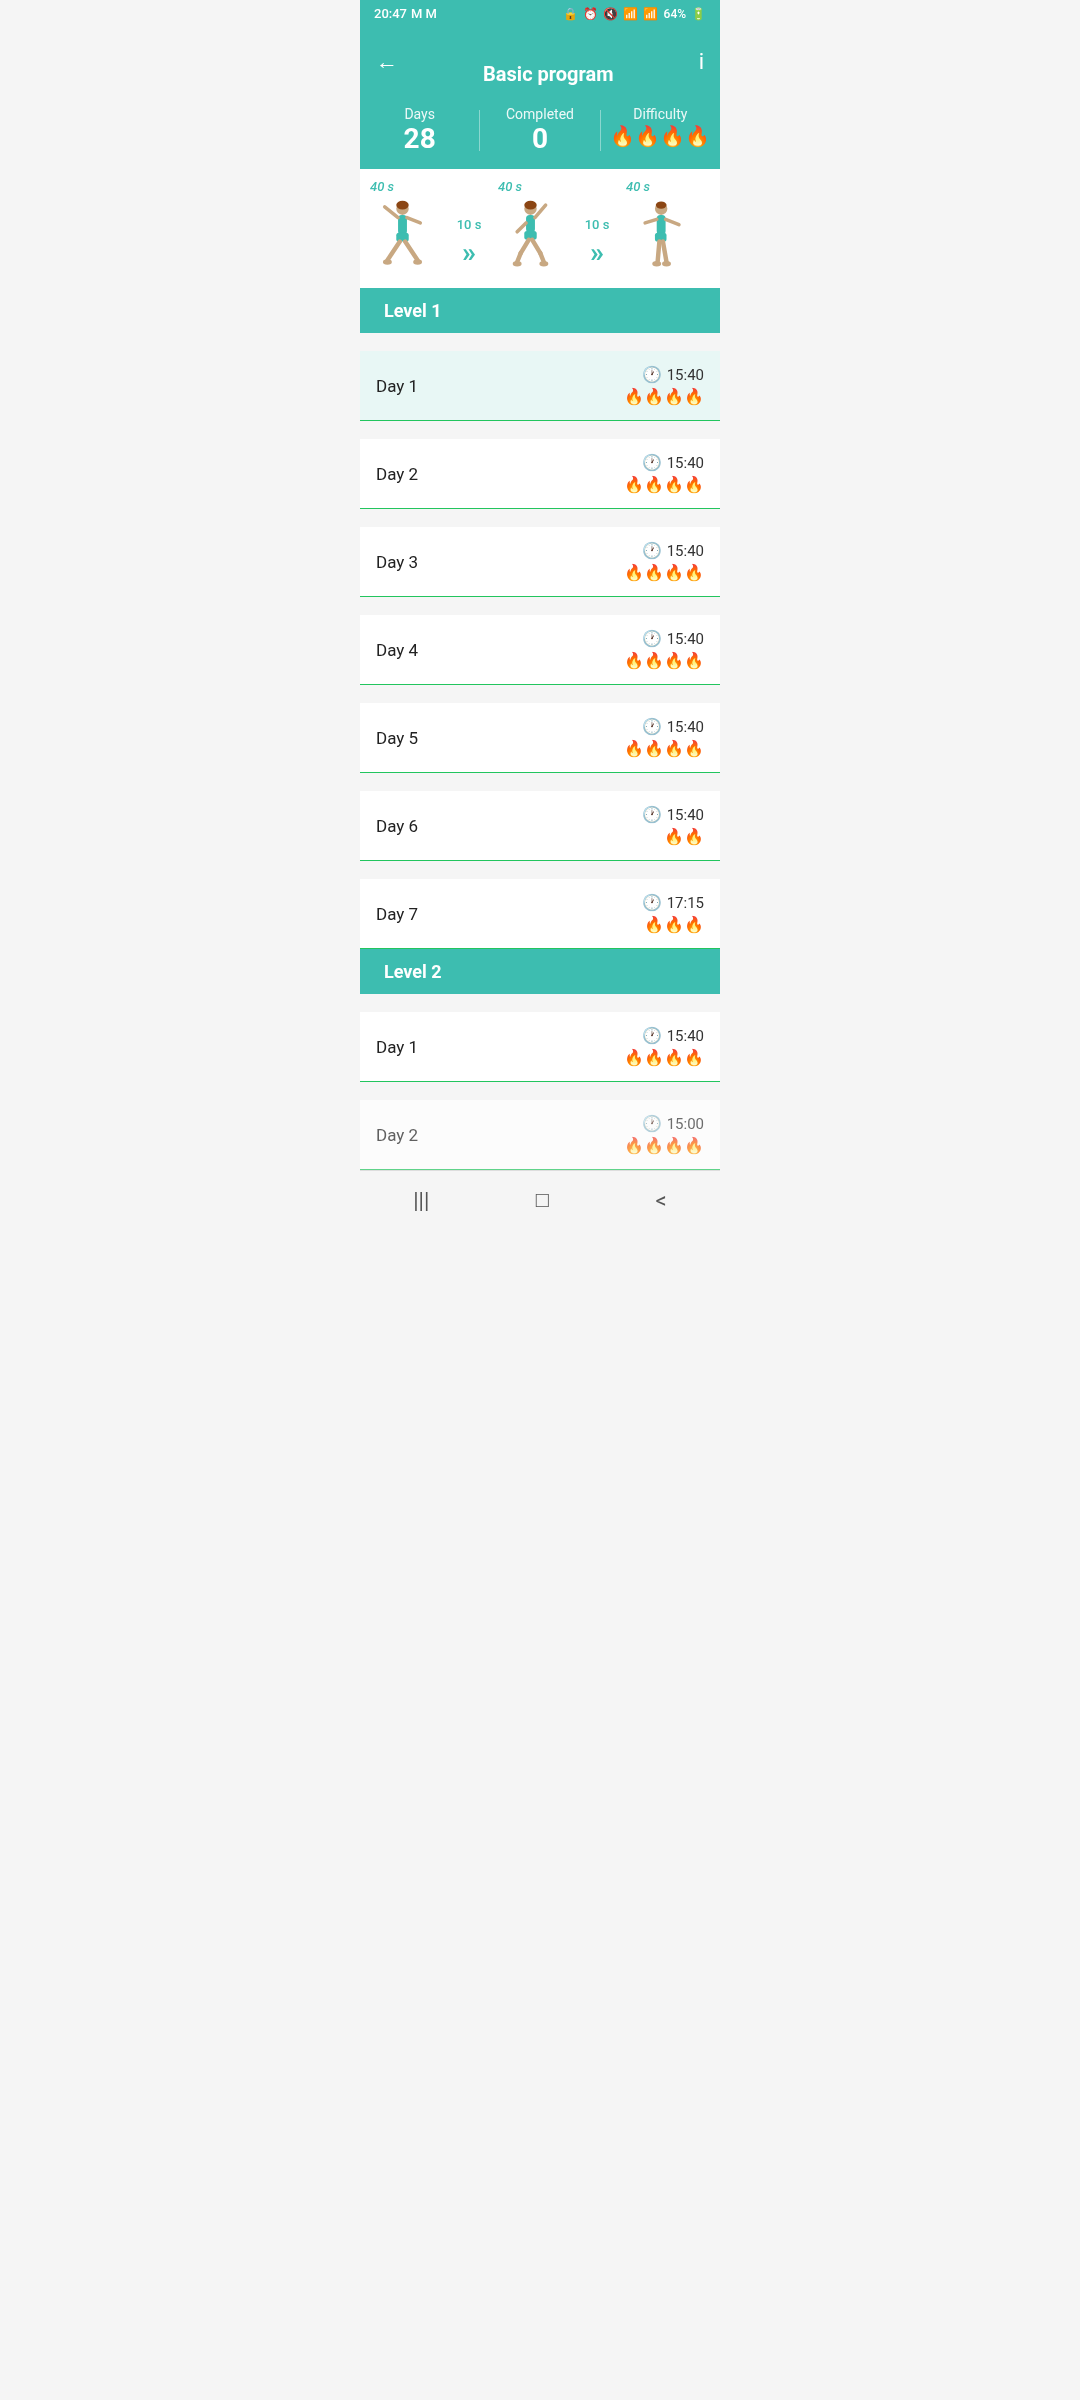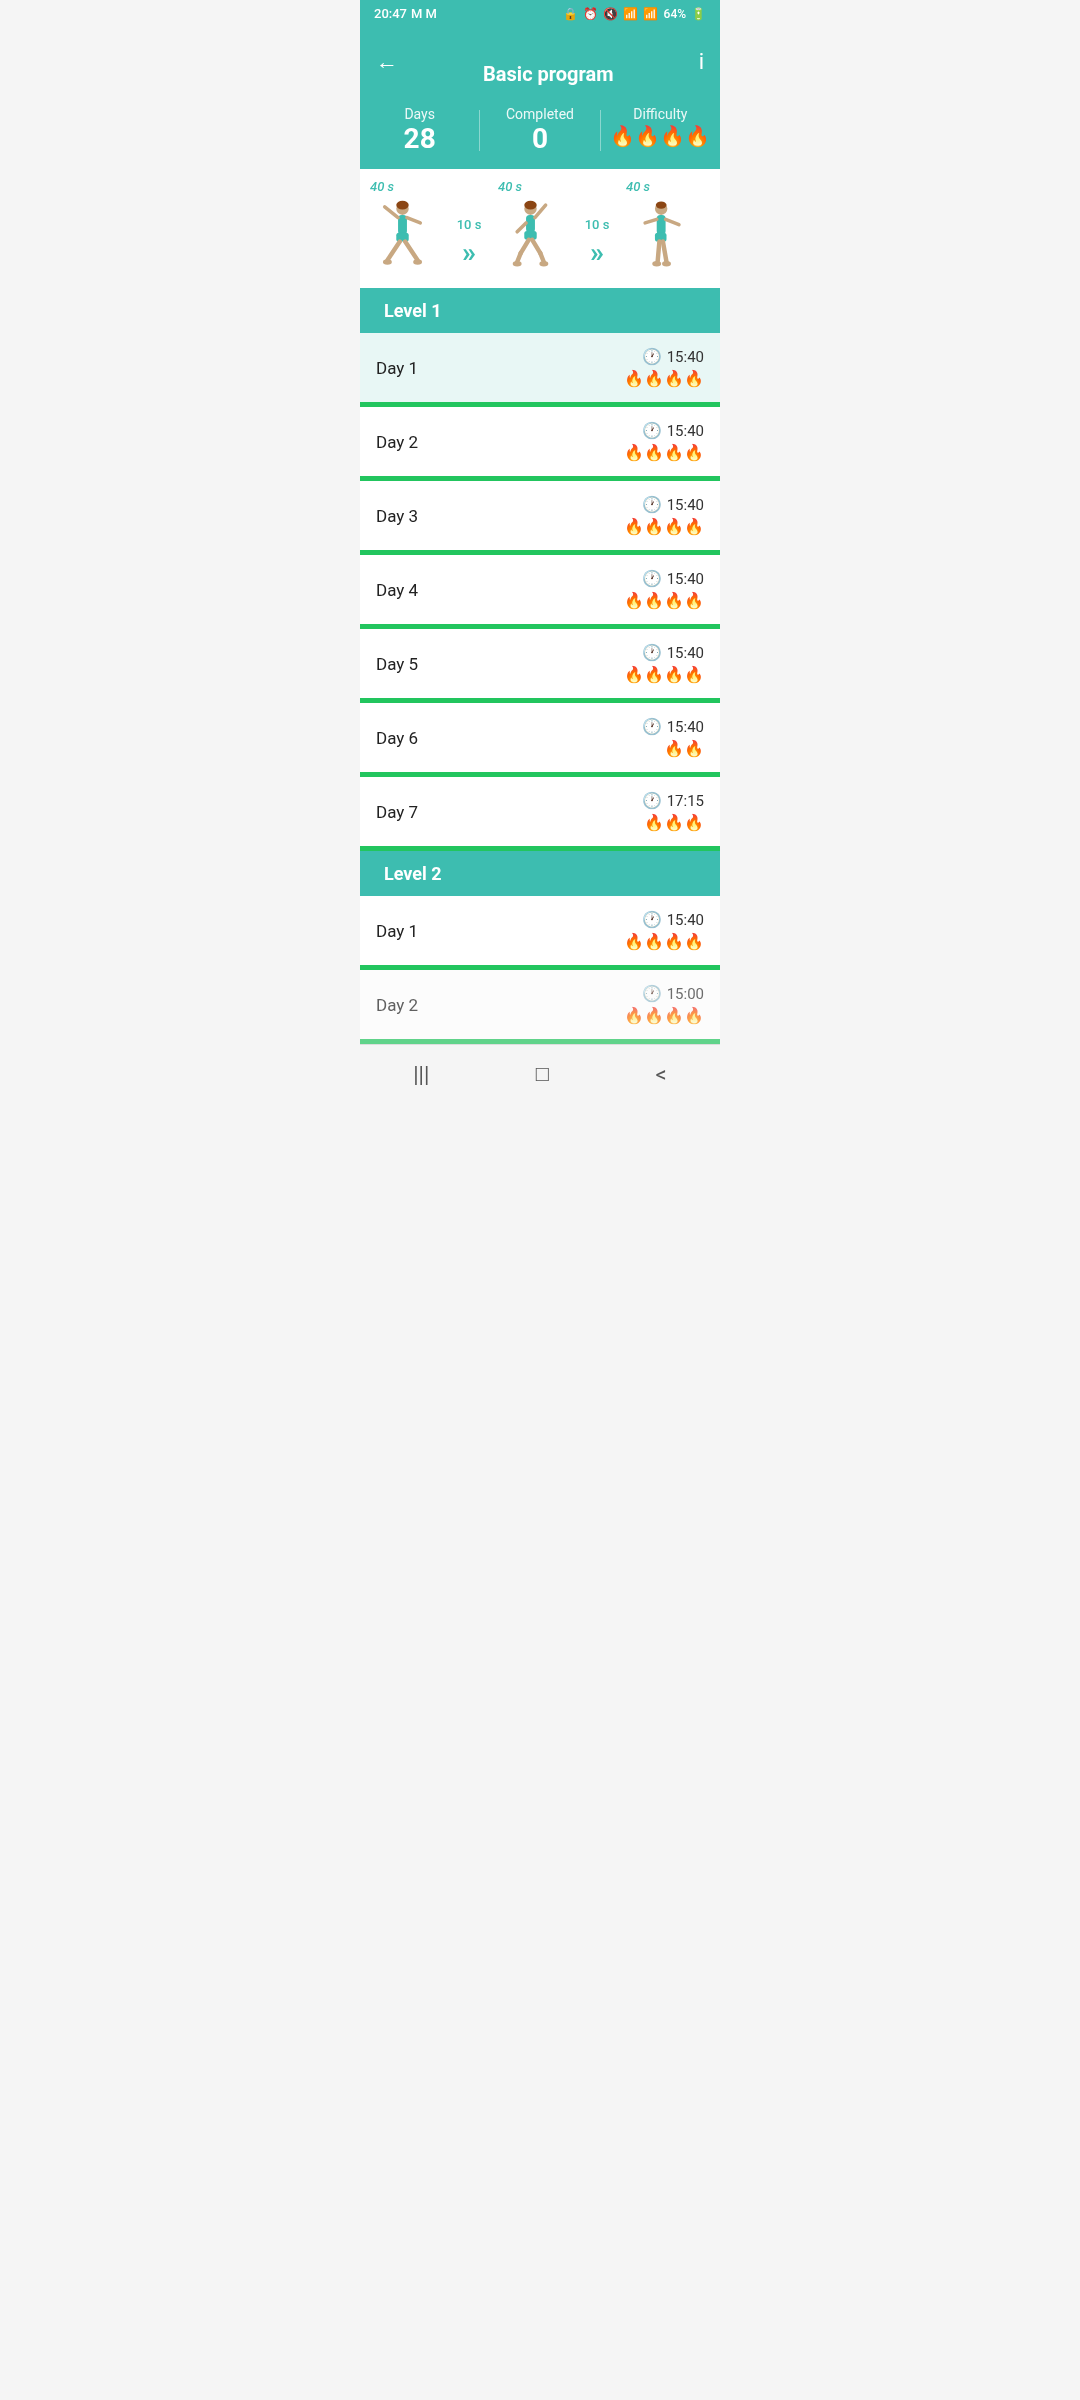--- a/index.html
+++ b/index.html
@@ -123,22 +123,23 @@
       padding: 12px 24px;
     }
 
     
     .day-row {
       background: white;
       display: flex;
       justify-content: space-between;
       align-items: center;
       padding: 14px 16px;
-      border-bottom: 5px solid #22c55e;
+      border-bottom: 1px solid #22c55e;
       cursor: pointer;
+      margin-top: 18px;
     }
     .day-row.highlighted {
       background: #e8f7f5;
     }
     .day-name {
       font-size: 17px;
       color: #222;
     }
     .day-meta {
       display: flex;

